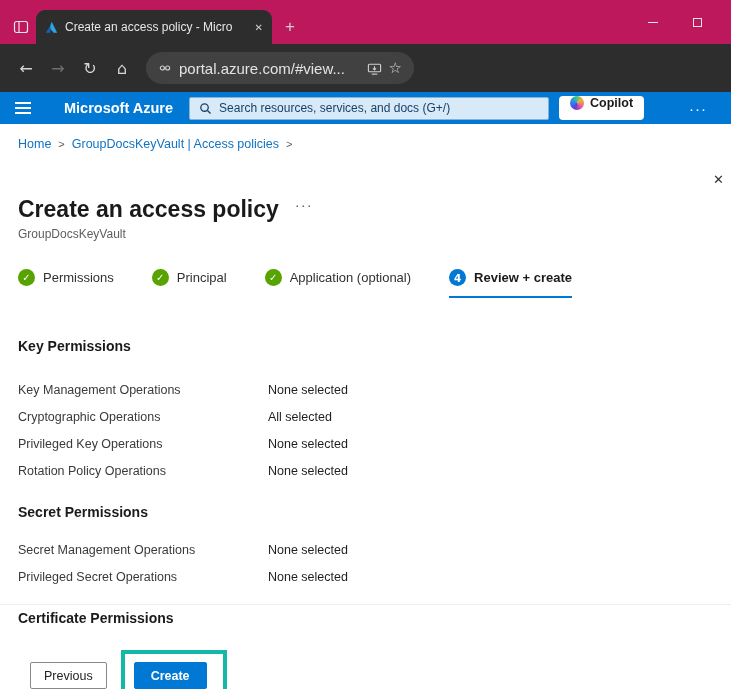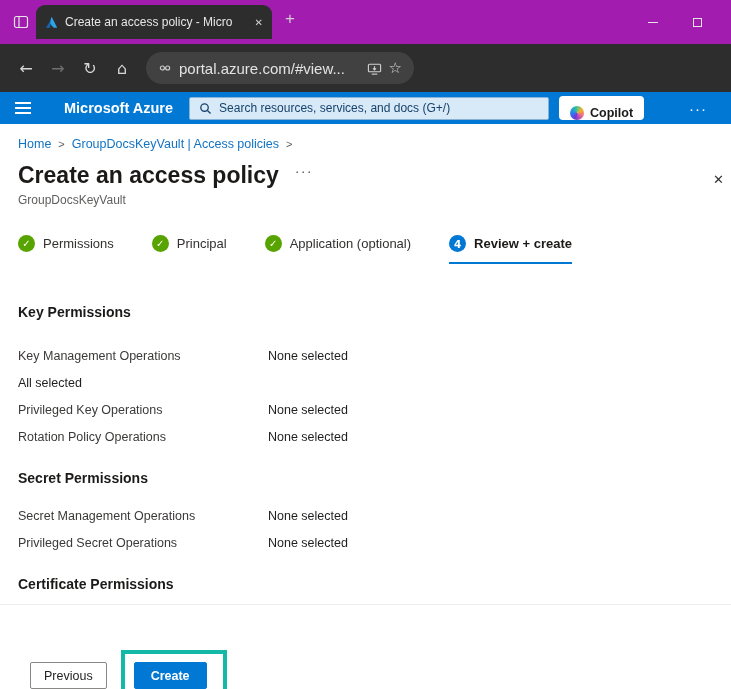--- a/index.html
+++ b/index.html
@@ -1,21 +1,21 @@
 <!DOCTYPE html>
 <html><head>
 <meta charset="utf-8">
 <style>
   * { margin:0; padding:0; box-sizing:border-box; }
   html,body { width:731px; height:689px; overflow:hidden; background:#fff;
               font-family:"Liberation Sans", "DejaVu Sans", sans-serif; }
   .screen { position:relative; width:731px; height:689px; background:#fff; }
 
   
-  .titlebar { height:44px; background:#a21caf; display:flex; align-items:center; }
+  .titlebar { height:44px; background:#be185d; display:flex; align-items:flex-end; }
   .tab-actions { width:30px; height:34px; display:flex; align-items:center; justify-content:center; margin-left:6px; }
   .tab { width:236px; height:34px; background:#2d2d2d; border-radius:9px 9px 0 0;
          display:flex; align-items:center; padding:0 9px; gap:7px; }
   .favicon { display:flex; align-items:center; }
   .tab-title { color:#e6e6e6; font-size:12px; white-space:nowrap; overflow:hidden; flex:1; }
   .tab-close { color:#cfcfcf; font-size:10px; margin-left:4px; cursor:pointer; }
   .new-tab { color:#cfcfcf; font-size:17px; margin-left:13px; margin-bottom:7px; cursor:pointer; }
   .win-controls { margin-left:auto; display:flex; height:44px; align-items:center; margin-right:12px; }
   .win-btn { width:44px; height:44px; display:flex; align-items:center; justify-content:center; }
   .min-glyph { width:10px; height:1px; background:#e6e6e6; display:block; }
@@ -36,32 +36,32 @@
   .azurebar { height:32px; background:#0078d4; display:flex; align-items:center; color:#fff; }
   .hamburger { width:16px; height:12px; border-top:2px solid #fff; border-bottom:2px solid #fff;
                position:relative; margin-left:15px; }
   .hamburger::after { content:''; position:absolute; left:0; right:0; top:3px; height:2px; background:#fff; }
   .brand { font-size:14.5px; font-weight:bold; margin-left:33px; white-space:nowrap; }
   .az-search { width:360px; height:23px; background:#d8e9f8; border:1px solid #88b3d6; border-radius:2px;
                display:flex; align-items:center; gap:7px; padding:0 9px; margin-left:16px; }
   .az-search input { flex:1; border:none; outline:none; background:transparent;
                      font-size:12px; color:#1d4ed8; font-family:inherit; }
   .az-search input::placeholder { color:#16426b; opacity:1; }
-  .copilot { height:24px; background:#fff; border-radius:4px; display:flex; align-items:flex-end;
+  .copilot { height:24px; background:#fff; border-radius:4px; display:flex; align-items:flex-start;
              gap:6px; padding:0 11px; margin-left:10px; color:#1b1a19; font-size:12.5px; font-weight:bold; }
   .copilot-ic { width:14px; height:14px; border-radius:50%;
                 background:conic-gradient(from 200deg, #6a39d8, #2d7ff0, #26c1a9, #f2b327, #e95f9a, #6a39d8); }
   .az-more { margin-left:auto; margin-right:24px; font-size:15px; letter-spacing:1px; }
 
   
   .content { position:relative; height:565px; background:#fff; }
   .breadcrumb { padding:13px 18px 4px; display:flex; align-items:center; gap:7px; font-size:12.5px; }
   .crumb { color:#1273c3; cursor:pointer; }
   .crumb-sep { color:#605e5c; font-size:11px; }
-  .title-row { padding:7px 18px 0; display:flex; align-items:flex-start; }
+  .title-row { padding:7px 18px 0; display:flex; align-items:flex-start;margin-top:34px; }
   .page-title { font-size:23px; font-weight:bold; color:#1b1a19; }
   .title-more { margin-left:16px; color:#605e5c; font-size:15px; letter-spacing:1px; cursor:pointer; }
   .blade-close { position:absolute; top:48px; right:7px; color:#323130; font-size:13px; cursor:pointer; }
   .subtitle { padding:4px 18px 0; font-size:12px; color:#605e5c; }
 
   .steps { display:flex; gap:38px; padding:28px 18px 0; align-items:flex-end; }
   .step { display:flex; align-items:center; gap:8px; font-size:13px; color:#323130;
           padding-bottom:10px; border-bottom:2px solid transparent; cursor:pointer; }
   .step.active { font-weight:bold; color:#1b1a19; border-bottom-color:#0078d4; }
   .step-icon { width:17px; height:17px; border-radius:50%; color:#fff; display:flex;
@@ -197,20 +197,21 @@
       </div>
     </div>
 
     <div class="sections">
       <div class="pheading first">Key Permissions</div>
       <div class="prow">
         <span class="plabel">Key Management Operations</span>
         <span class="pvalue">None selected</span>
       </div>
       <div class="prow">
+        <span class="plabel">Cryptographic Operations</span>
         <span class="pvalue">All selected</span>
       </div>
       <div class="prow">
         <span class="plabel">Privileged Key Operations</span>
         <span class="pvalue">None selected</span>
       </div>
       <div class="prow">
         <span class="plabel">Rotation Policy Operations</span>
         <span class="pvalue">None selected</span>
       </div>

